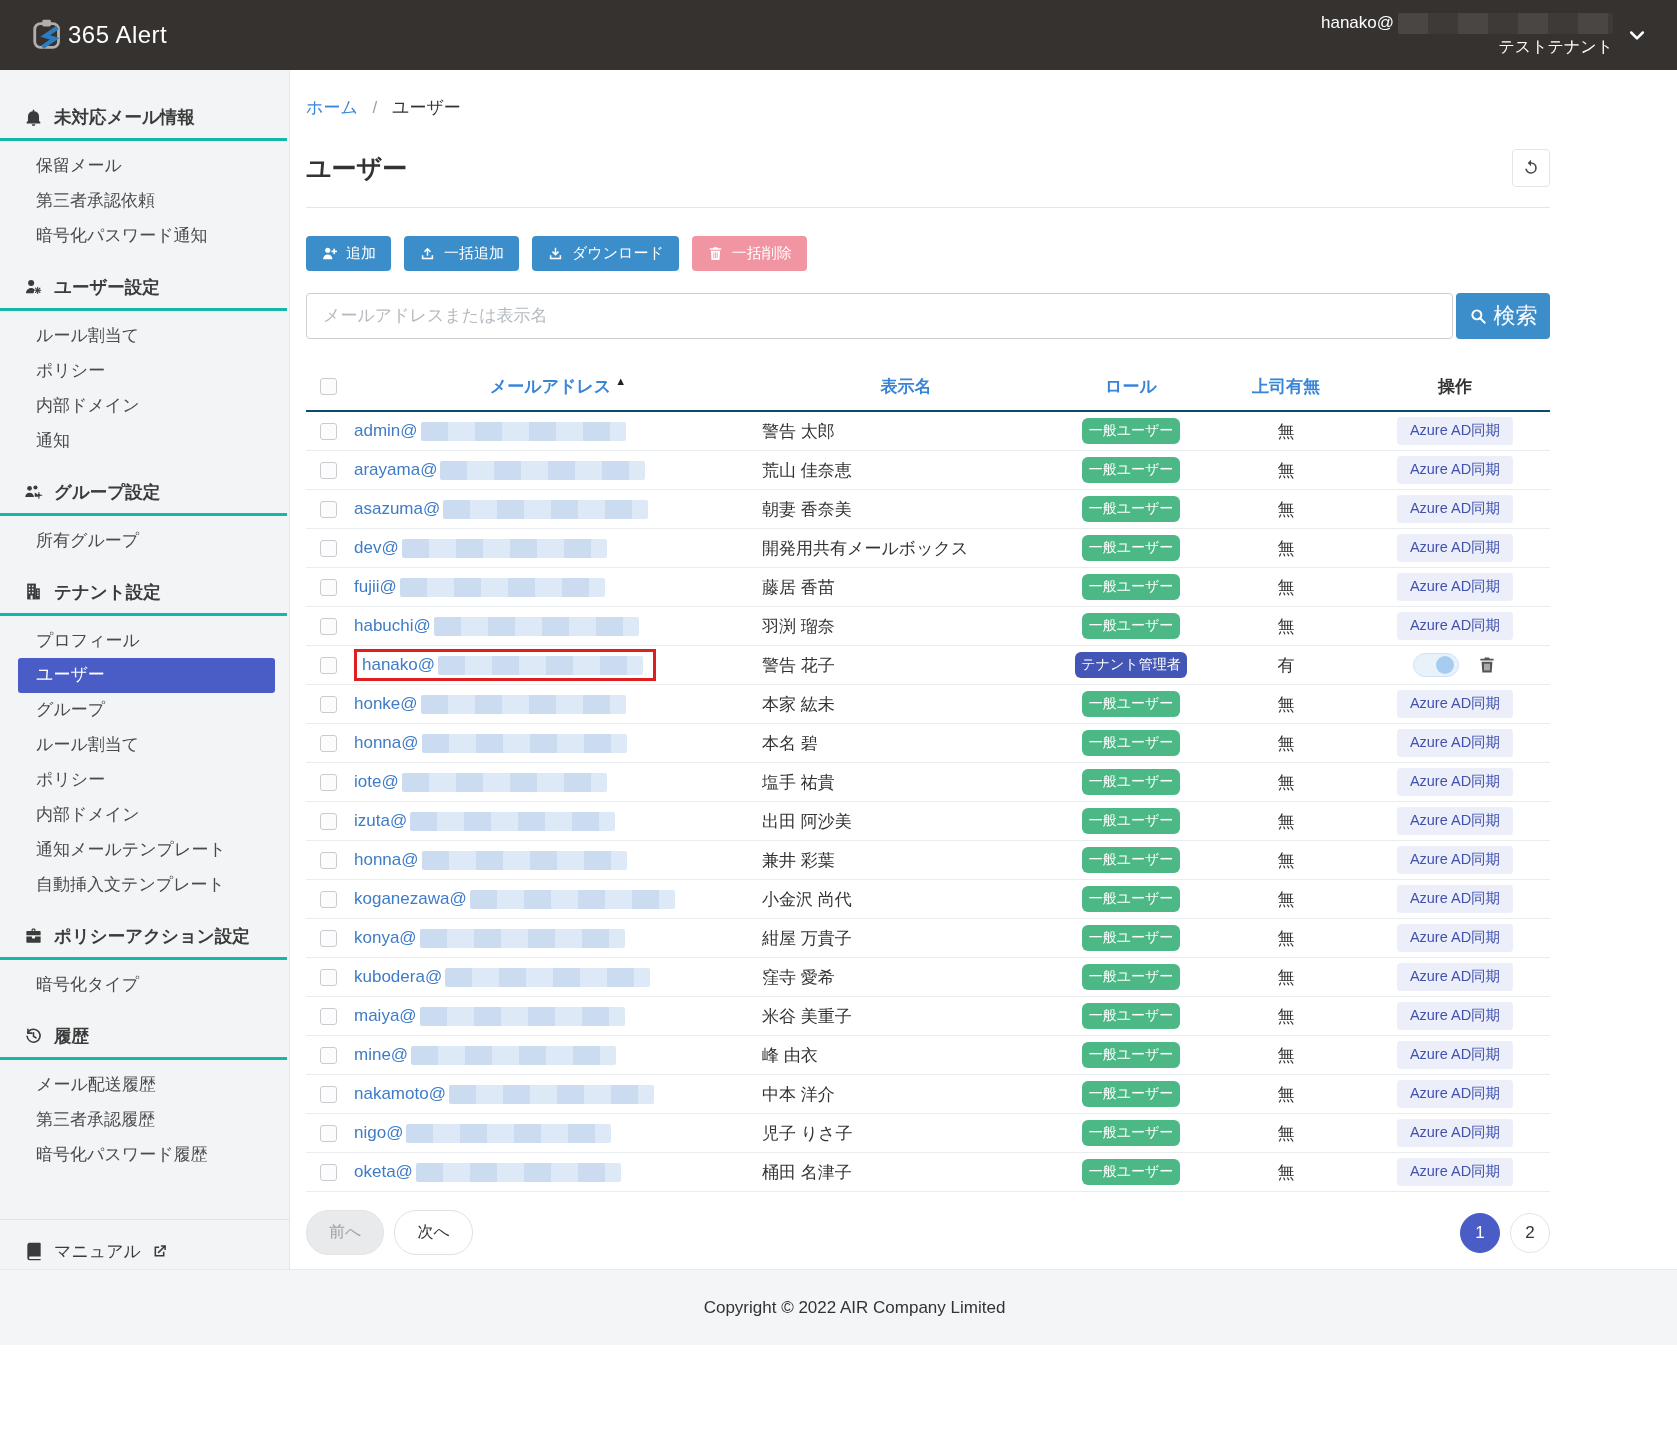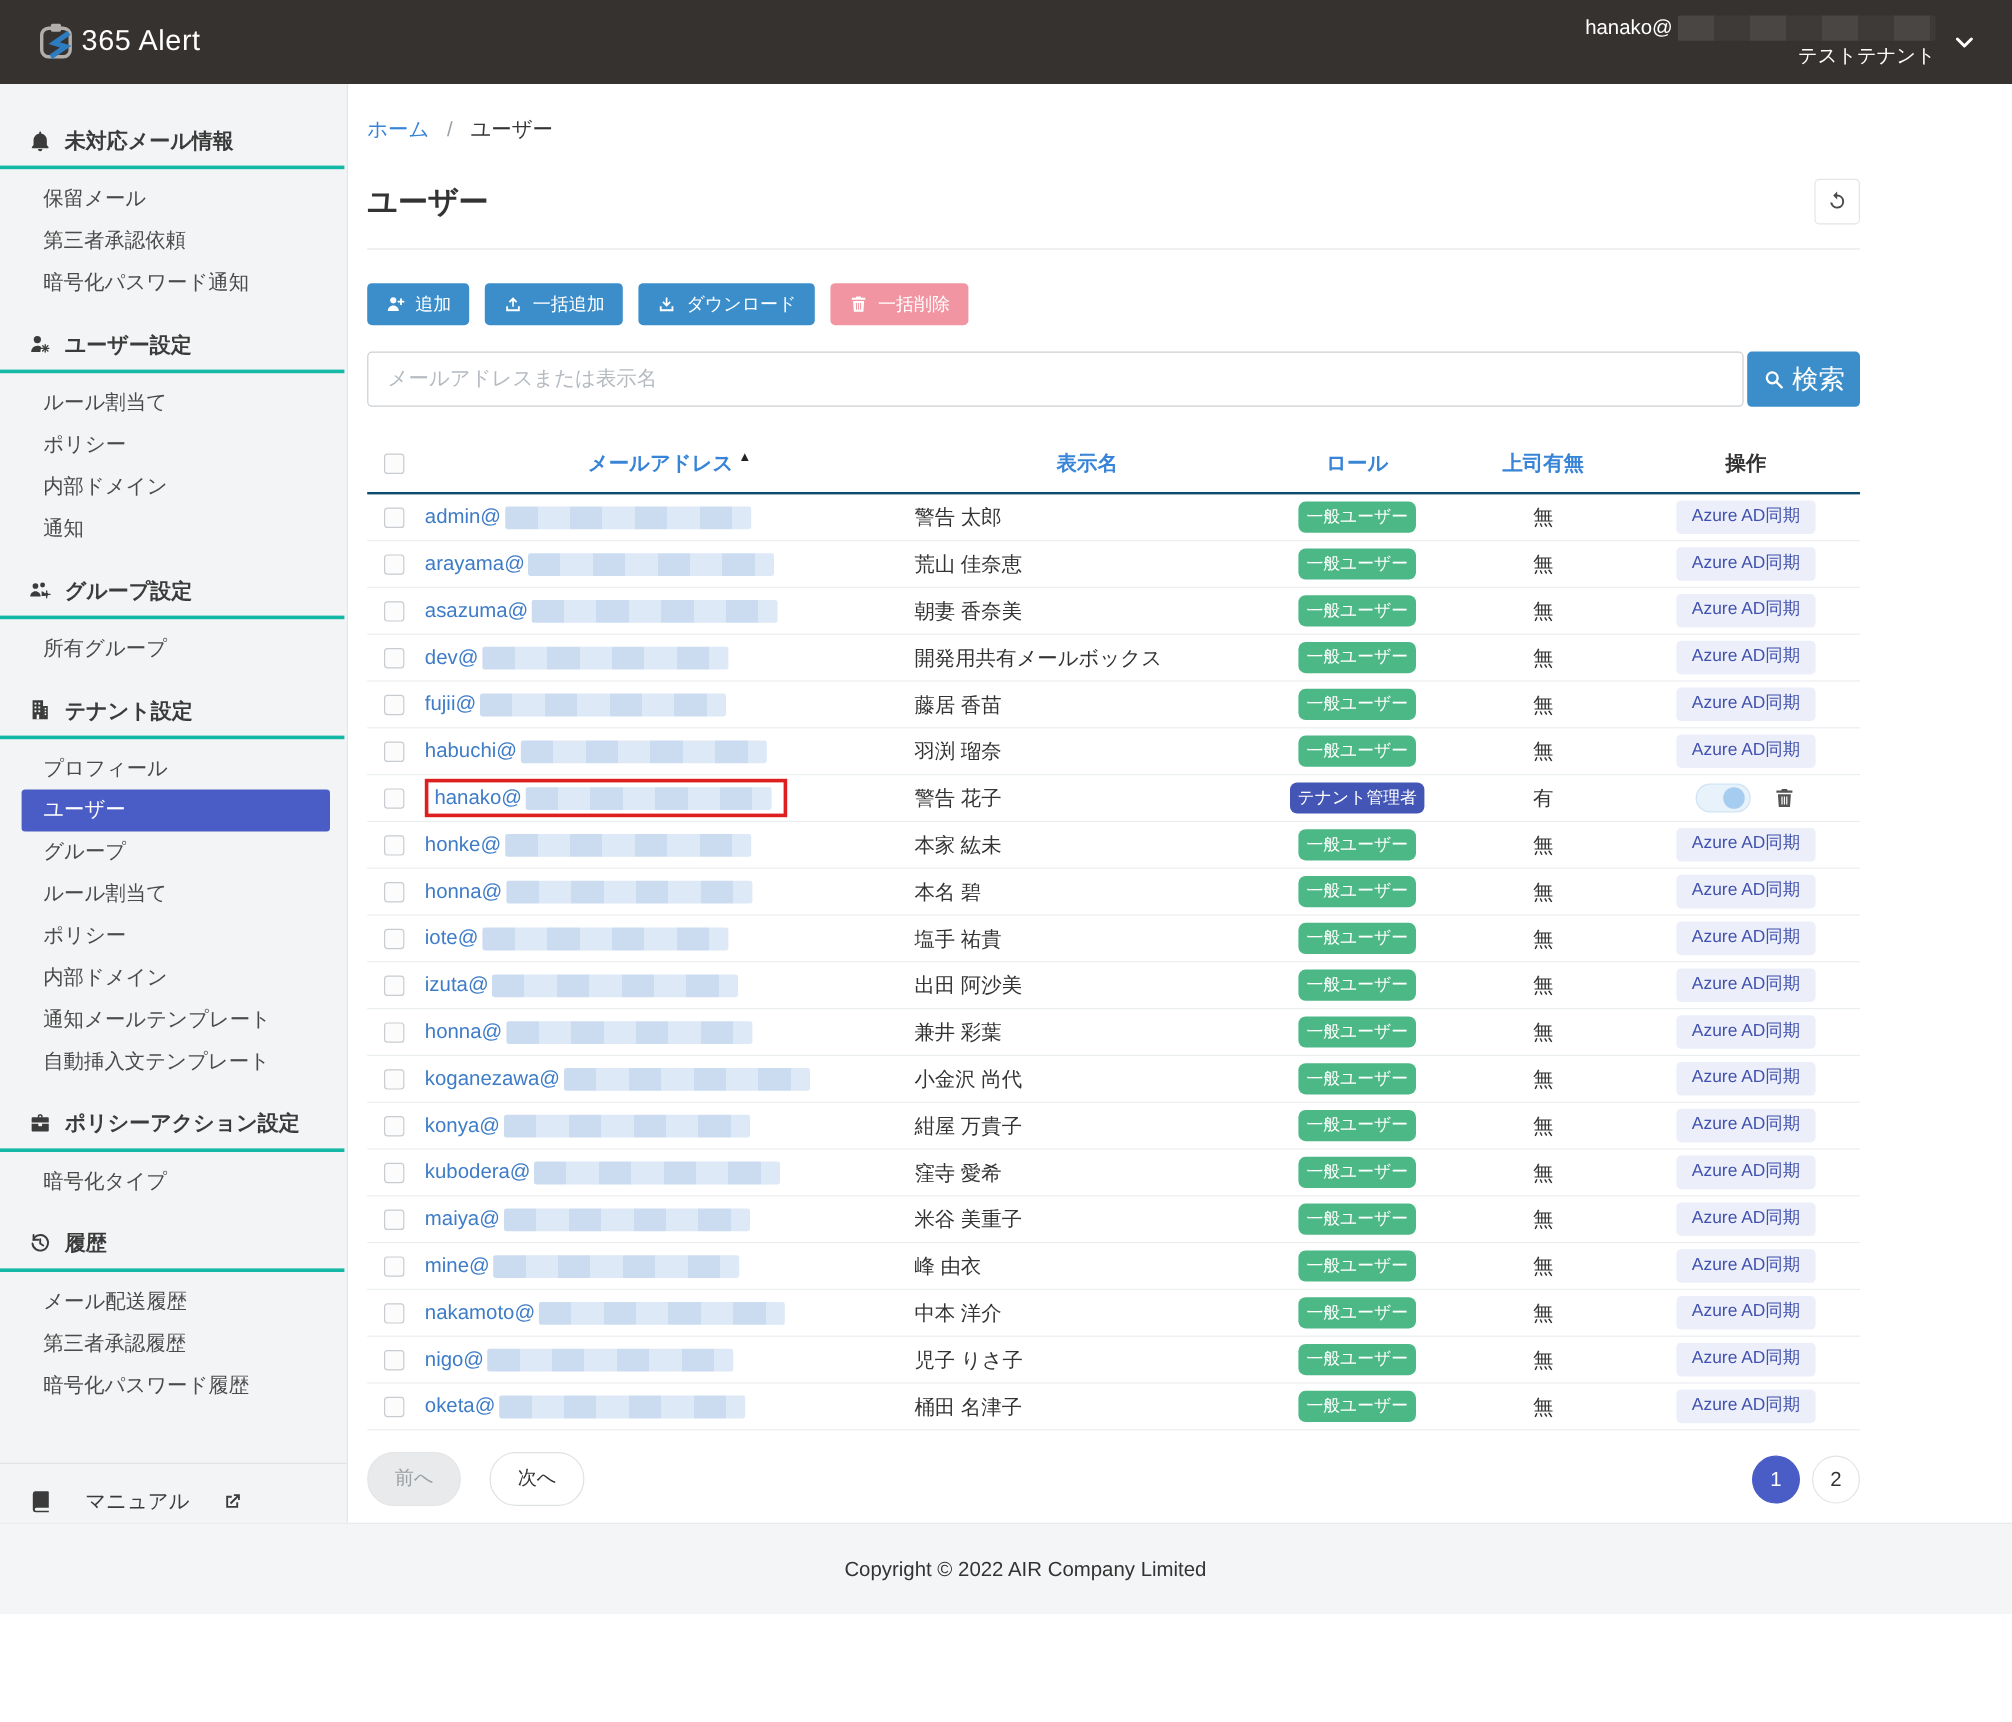--- a/index.html
+++ b/index.html
@@ -31,21 +31,21 @@
   .sidebar { width:290px; flex:0 0 290px; background:#f2f4f5; border-right:1px solid #e4e7e9;
     padding-top:26px; font-size:17px; overflow:hidden; }
   .sb-title { display:flex; align-items:center; gap:11px; font-weight:bold; color:#3b3b3b;
     font-size:17.5px; padding:9px 12px 9px 24px; border-bottom:3px solid #14b8a6; margin-right:2px; }
   .sb-icon { color:#3b3b3b; display:inline-flex; }
   .sb-icon svg { width:19px; height:19px; }
   .sb-items { padding:8px 0 12px; }
   .sb-item { color:#4a4a4a; padding:6px 8px 6px 36px; cursor:pointer; line-height:1.35; }
   .sb-item.active { background:#4a5cc5; color:#fff; margin:0 14px 0 18px; padding-left:18px; border-radius:3px; }
   .sb-manual { margin-top:34px; border-top:1px solid #dfe3e5; padding:20px 24px; display:flex;
-    align-items:center; gap:27px; color:#3b3b3b; cursor:pointer; }
+    align-items:center; gap:10px; color:#3b3b3b; cursor:pointer; }
   .sb-manual .sb-icon svg { width:20px; height:20px; }
   .ext-ic { display:inline-flex; color:#3b3b3b; }
   .ext-ic svg { width:17px; height:17px; }
 
   
   .main { flex:1 1 auto; padding:26px 127px 0 16px; background:#fff; min-width:0; }
   .breadcrumb { font-size:17px; margin-bottom:30px; }
   .bc-home { color:#3884d7; cursor:pointer; text-decoration:none; }
   .bc-sep { color:#9aa0a5; margin:0 10px; }
   .bc-cur { color:#333; }
@@ -101,21 +101,21 @@
     border-radius:4px; padding:6px 13px; line-height:1.1; }
   .toggle { width:46px; height:24px; border-radius:12px; background:#e8f2fb; border:1px solid #cfe3f5;
     position:relative; display:inline-block; vertical-align:middle; cursor:pointer; }
   .toggle .knob { position:absolute; top:2px; left:22px; width:18px; height:18px; border-radius:50%;
     background:#a6cdef; }
   .trash-btn { display:inline-flex; vertical-align:middle; margin-left:18px; color:#555; cursor:pointer; }
   .trash-btn svg { width:20px; height:20px; }
 
   
   .pager-row { display:flex; align-items:center; justify-content:space-between; margin-top:18px; }
-  .pg-left { display:flex; gap:24px; }
+  .pg-left { display:flex; gap:10px; }
   .pg-btn { border-radius:22px; padding:11px 22px; font-size:16px; cursor:pointer; font-family:inherit; }
   .pg-prev { background:#e9eaeb; color:#9aa0a5; border:1px solid #e4e5e6; }
   .pg-next { background:#fff; color:#333; border:1px solid #dfe2e4; }
   .pg-right { display:flex; gap:10px; }
   .pg-circle { width:40px; height:40px; border-radius:50%; display:flex; align-items:center;
     justify-content:center; font-size:17px; cursor:pointer; border:1px solid #e2e4e6; background:#fff; color:#333; }
   .pg-circle.active { background:#4a5cc5; border-color:#4a5cc5; color:#fff; }
   .summary { font-size:17px; color:#222; margin:18px 0 30px; }
 
   

